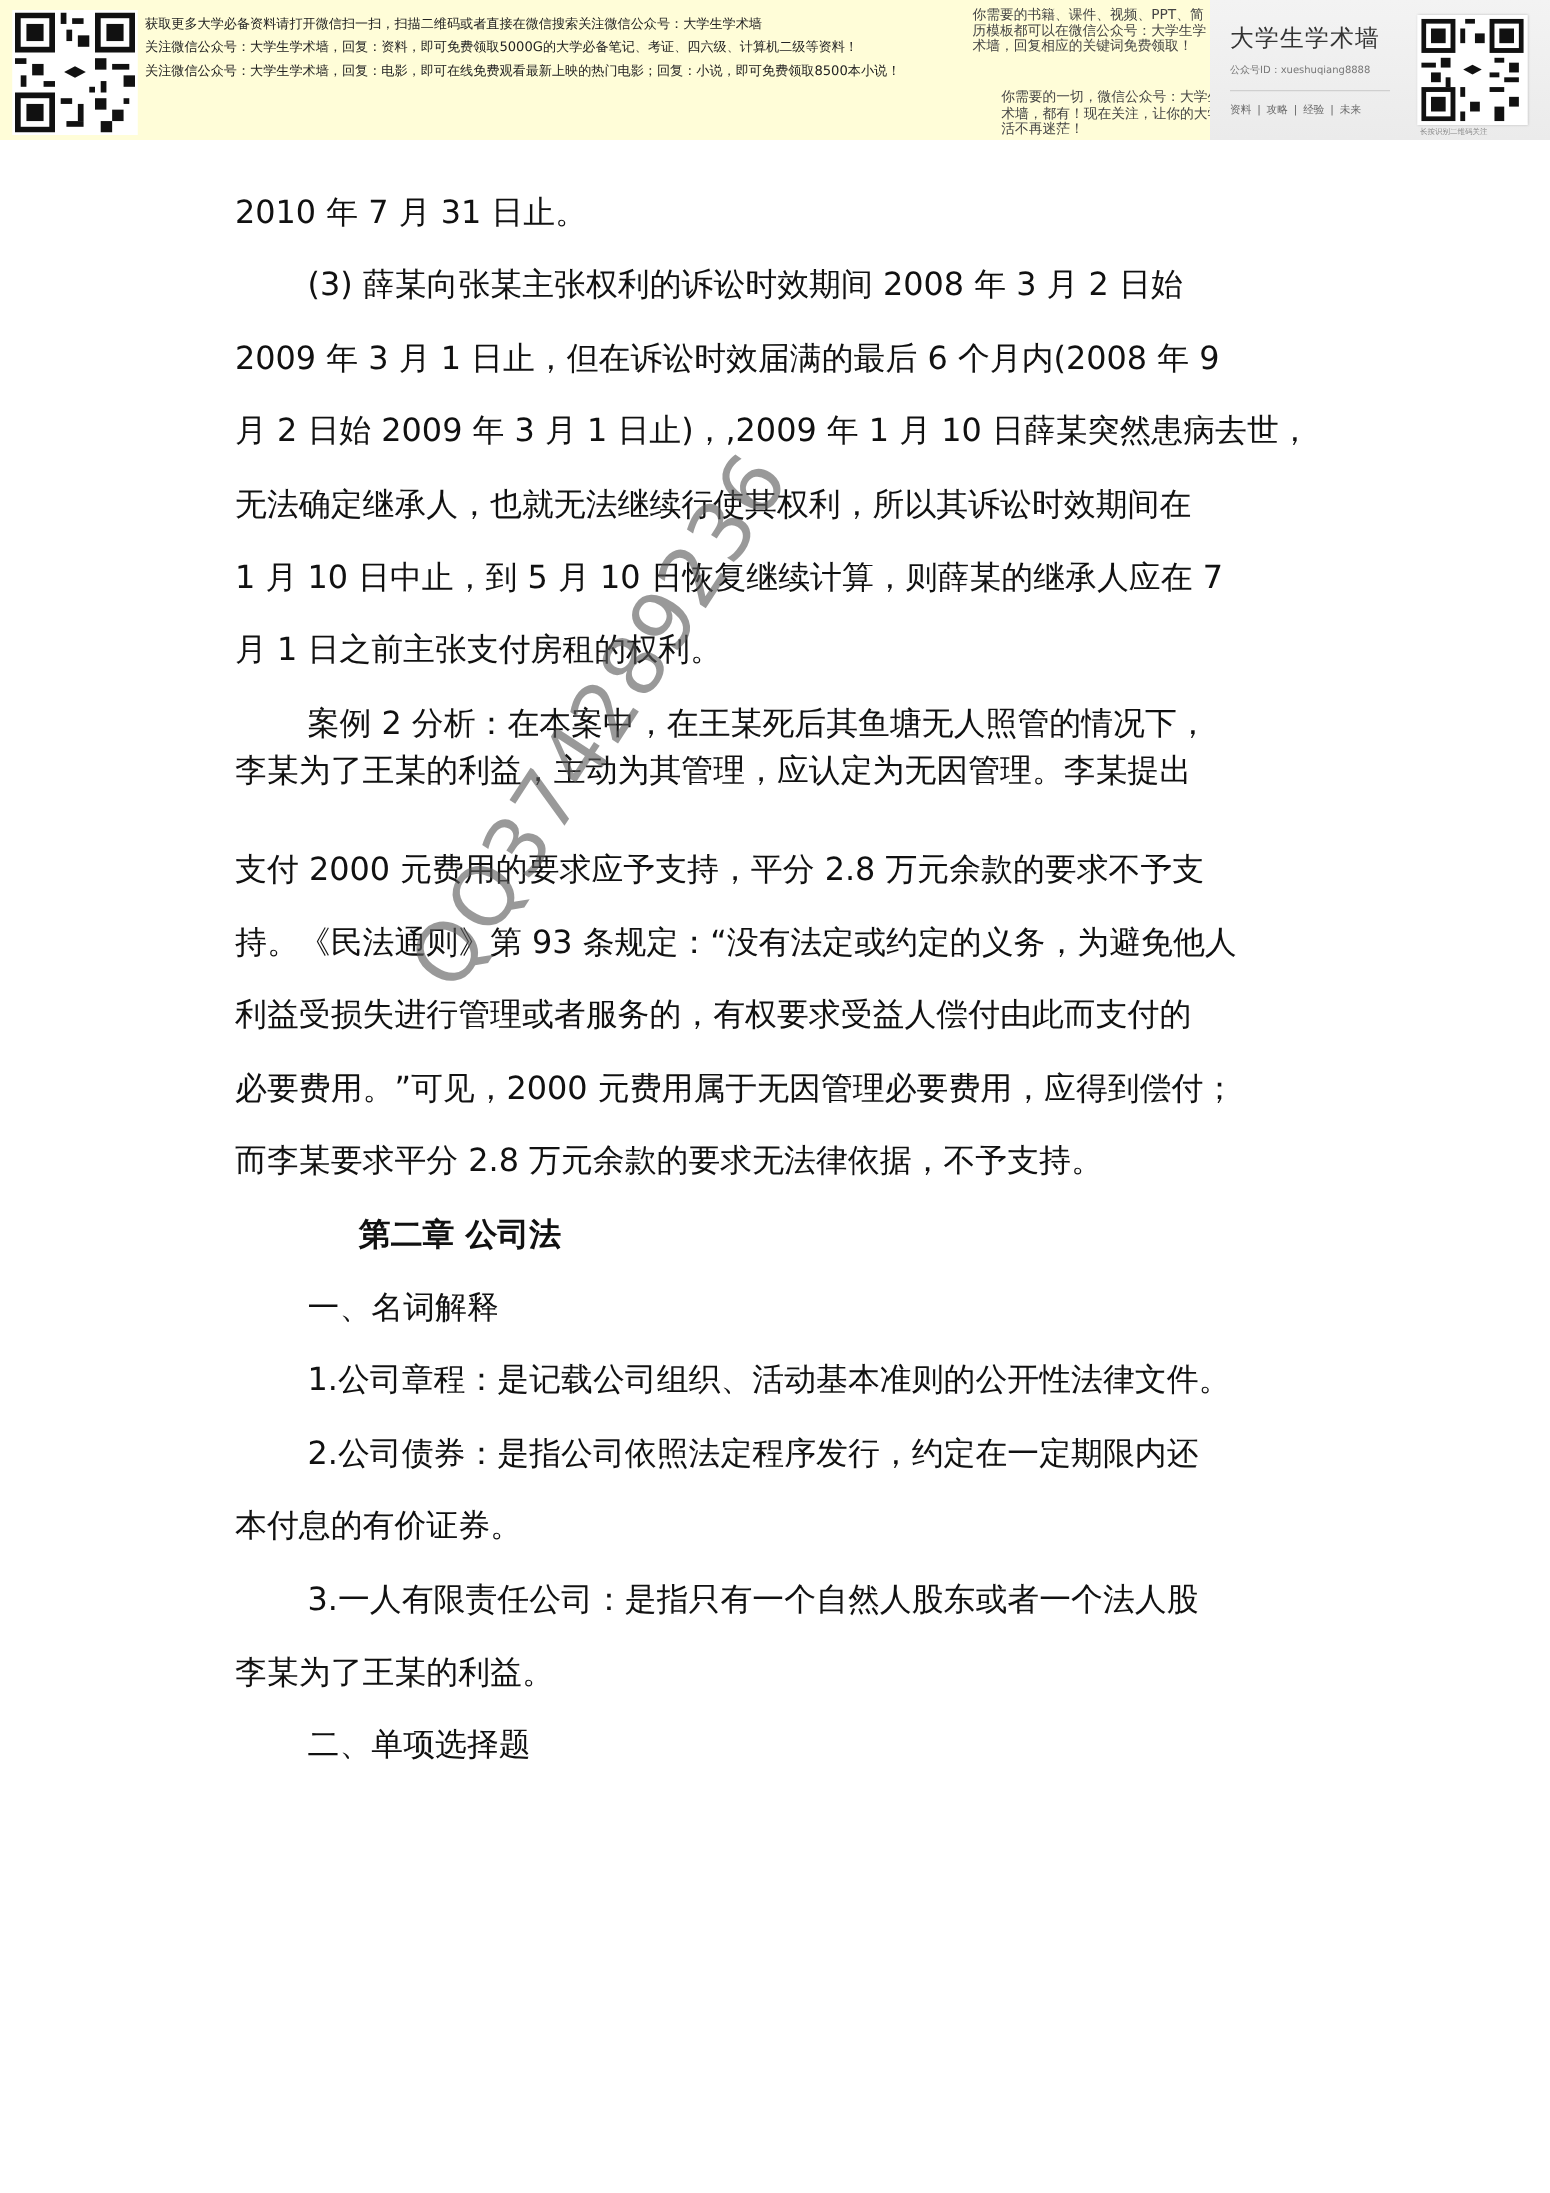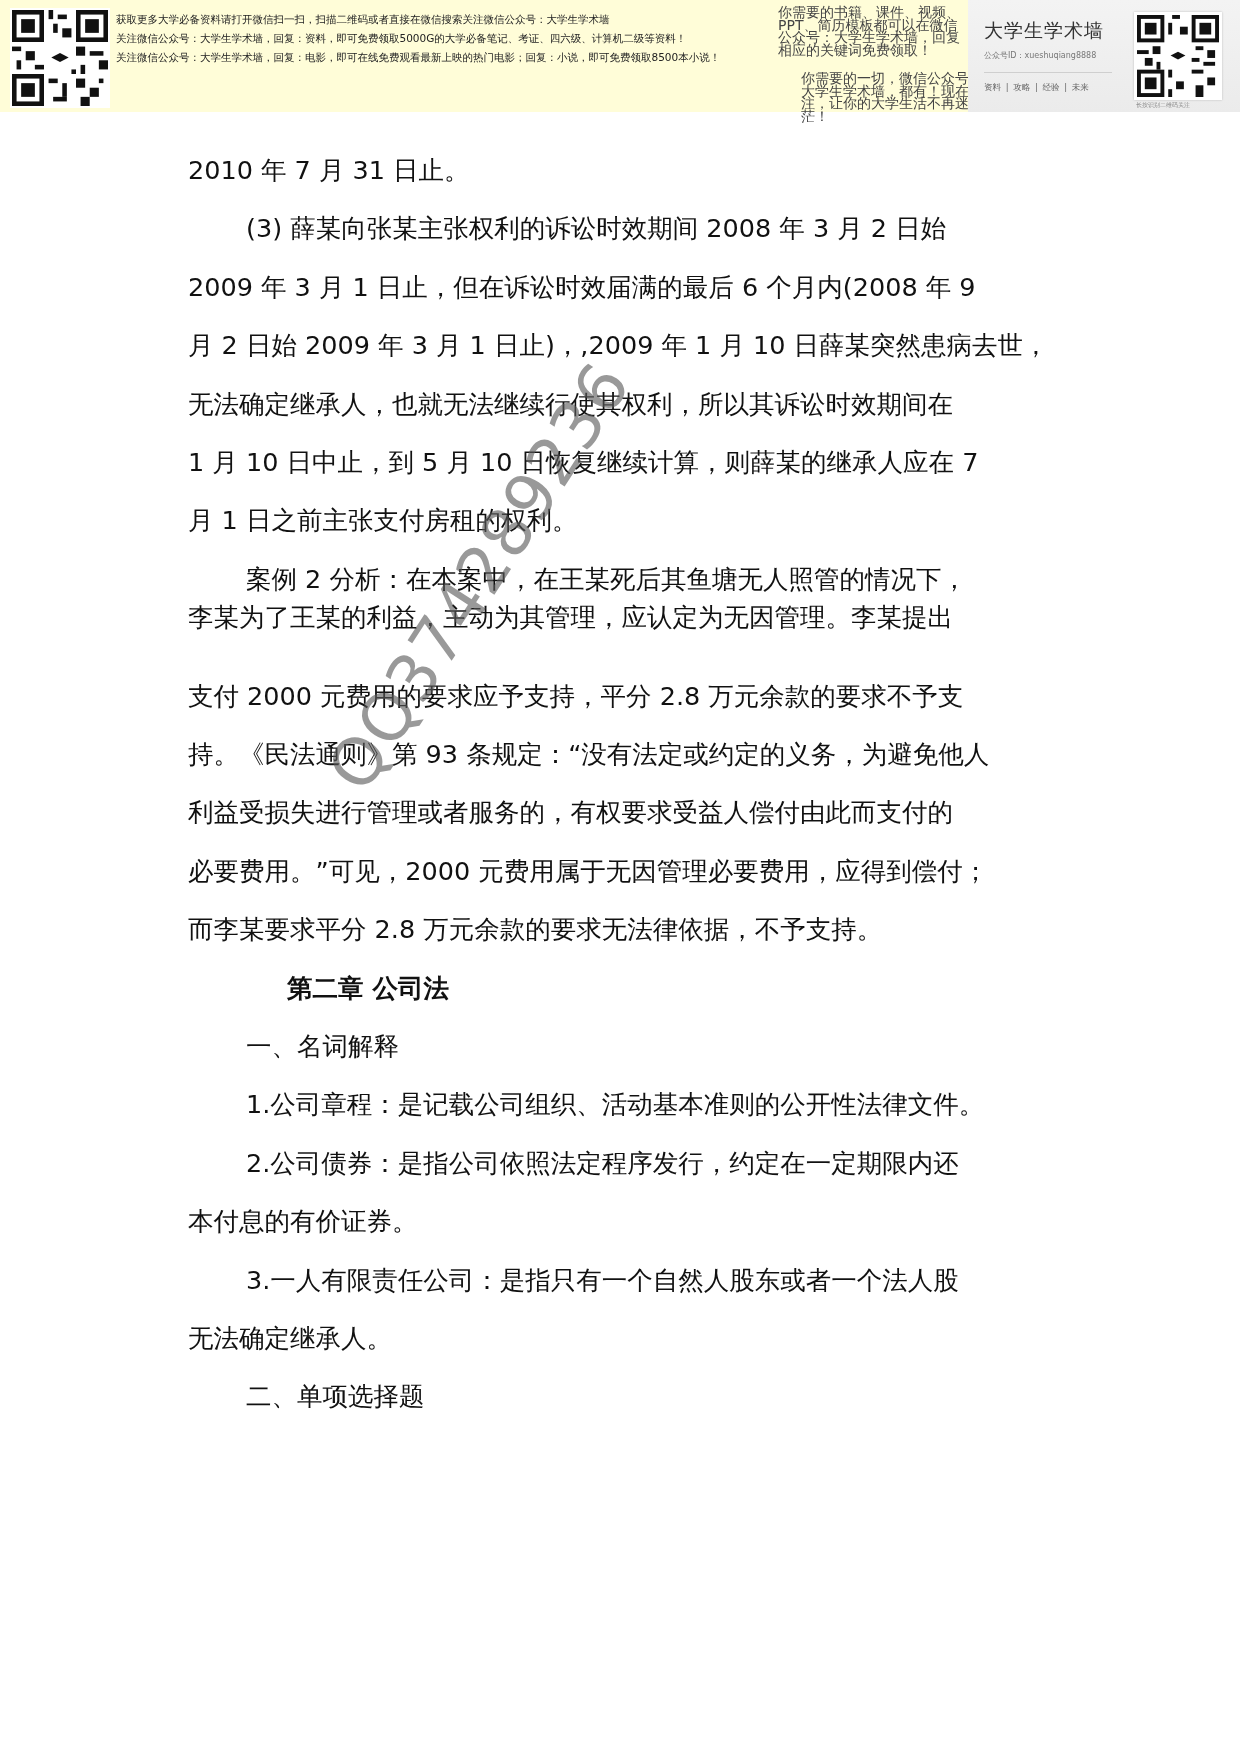--- a/index.html
+++ b/index.html
@@ -24,21 +24,21 @@
   }
   .qr svg { display: block; }
   .qr-left { left: 10px; top: 8px; width: 96px; height: 96px; }
   .banner-lines {
     position: absolute; left: 116px; top: 10px; width: 650px;
     font-size: 10.5px; line-height: 19.2px; color: #222;
     white-space: nowrap;
   }
   .banner-note {
     position: absolute; left: 778px; width: 188px;
-    font-size: 14px; line-height: 12.5px; color: #444;
+    font-size: 11px; line-height: 12.5px; color: #444;
   }
   .banner-note.top { top: 6px; }
   .banner-note.bottom { top: 72px; margin-left: 23px; }
   .brand-card {
     position: absolute; left: 968px; top: 0; width: 262px; height: 112px;
     background: linear-gradient(180deg, #f3f3f3 0%, #ebebeb 100%);
     padding-left: 38px;
   }
   .brand-title {
     position: absolute; left: 16px; top: 18px; font-size: 19px; color: #333;
@@ -196,17 +196,17 @@
   <div class="line" style="top:584px">持。《民法通则》第 93 条规定：“没有法定或约定的义务，为避免他人</div>
   <div class="line" style="top:642px">利益受损失进行管理或者服务的，有权要求受益人偿付由此而支付的</div>
   <div class="line" style="top:701px">必要费用。”可见，2000 元费用属于无因管理必要费用，应得到偿付；</div>
   <div class="line" style="top:759px">而李某要求平分 2.8 万元余款的要求无法律依据，不予支持。</div>
   <div class="line indent heading" style="top:818px">第二章  公司法</div>
   <div class="line indent" style="top:876px">一、名词解释</div>
   <div class="line indent" style="top:934px">1.公司章程：是记载公司组织、活动基本准则的公开性法律文件。</div>
   <div class="line indent" style="top:993px">2.公司债券：是指公司依照法定程序发行，约定在一定期限内还</div>
   <div class="line" style="top:1051px">本付息的有价证券。</div>
   <div class="line indent" style="top:1110px">3.一人有限责任公司：是指只有一个自然人股东或者一个法人股</div>
-  <div class="line" style="top:1168px">无法确定继承人。</div>
+  <div class="line" style="top:1168px">李某为了王某的利益。</div>
   <div class="line indent" style="top:1226px">二、单项选择题</div>
 </div>
 
 <div class="watermark">QQ374289236</div>
 
 </body></html>

